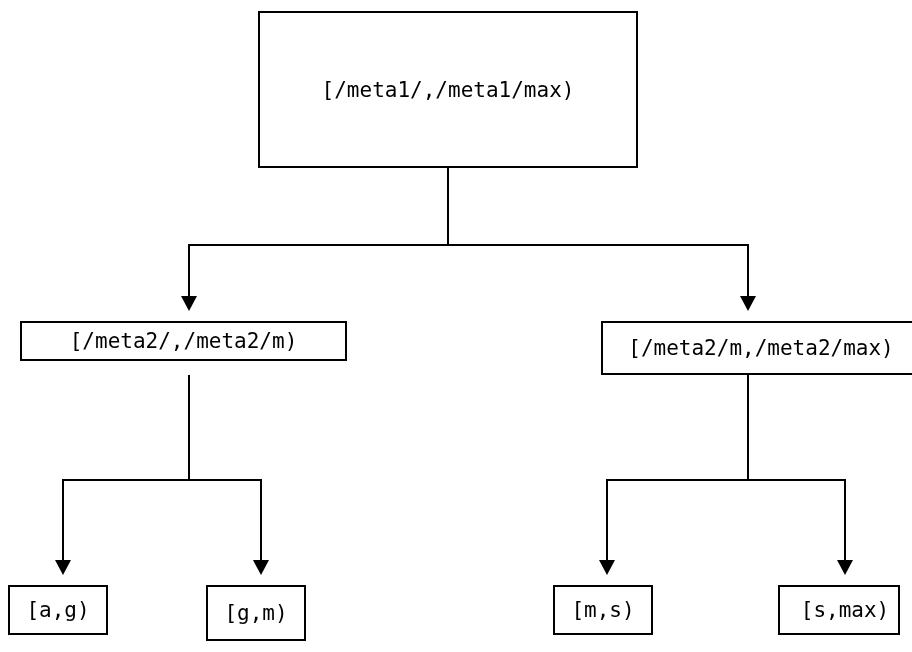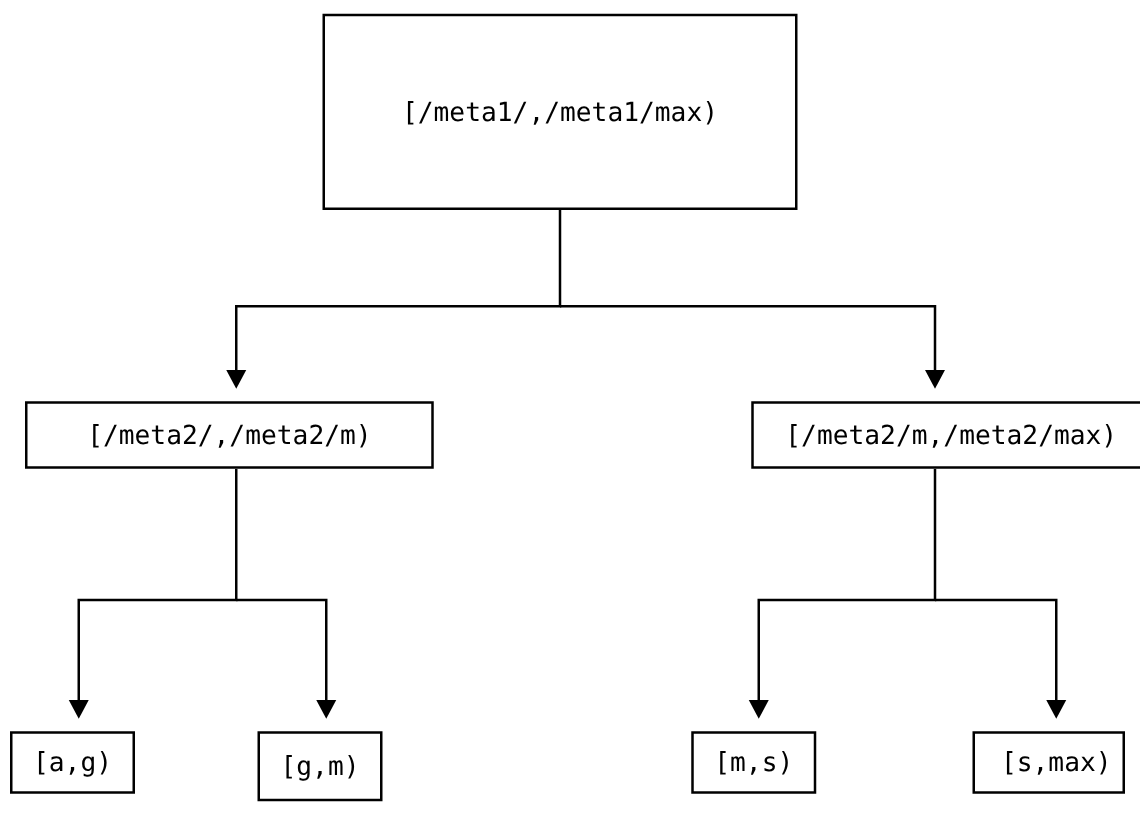--- a/index.html
+++ b/index.html
@@ -79,21 +79,21 @@
     <g>
       <path d="M 748 480 L 845 480 L 845 561" fill="none" stroke="#000000" stroke-width="2"></path>
       <polygon points="837,560 853,560 845,575" fill="#000000" stroke="none"></polygon>
     </g>
   </svg>
 
   <div class="node node-root" style="left:258px; top:11px; width:380px; height:157px;">
     <span class="node-label">[/meta1/,/meta1/max)</span>
   </div>
 
-  <div class="node node-mid" style="left:20px; top:321px; width:327px; height:54px;">
+  <div class="node node-mid" style="left:20px; top:321px; width:327px; height:40px;">
     <span class="node-label">[/meta2/,/meta2/m)</span>
   </div>
 
   <div class="node node-mid" style="left:601px; top:321px; width:320px; height:54px;">
     <span class="node-label">[/meta2/m,/meta2/max)</span>
   </div>
 
   <div class="node node-leaf" style="left:8px; top:585px; width:100px; height:50px;">
     <span class="node-label">[a,g)</span>
   </div>

